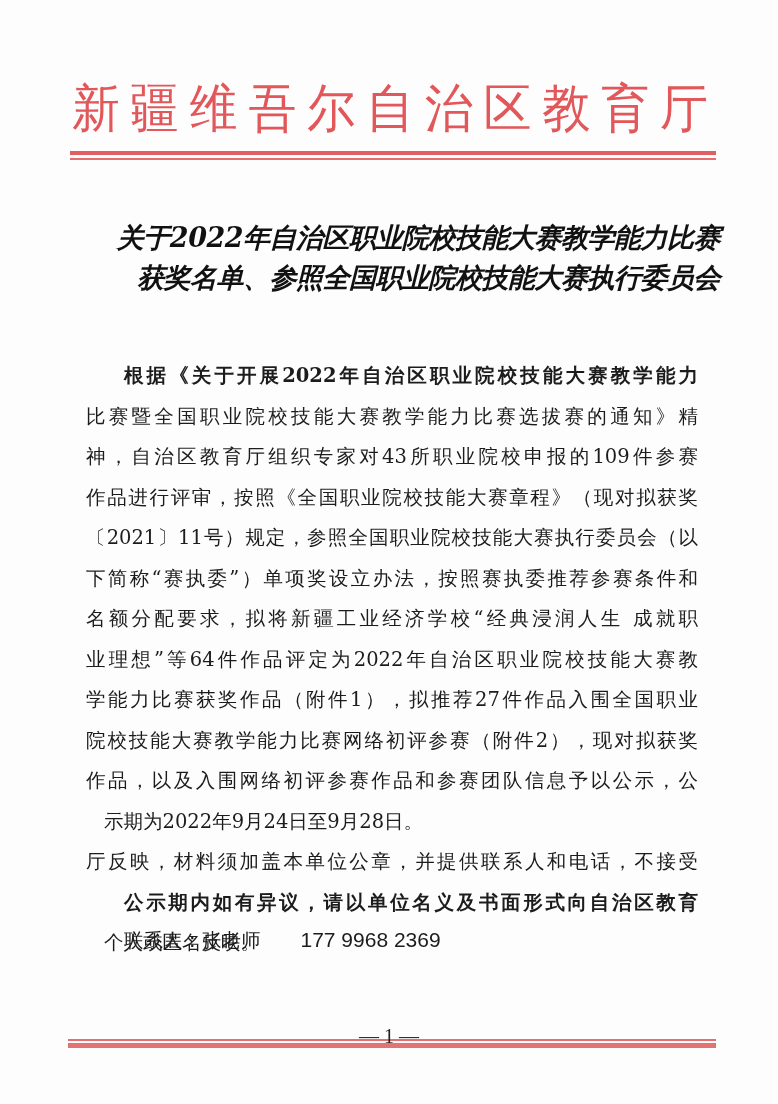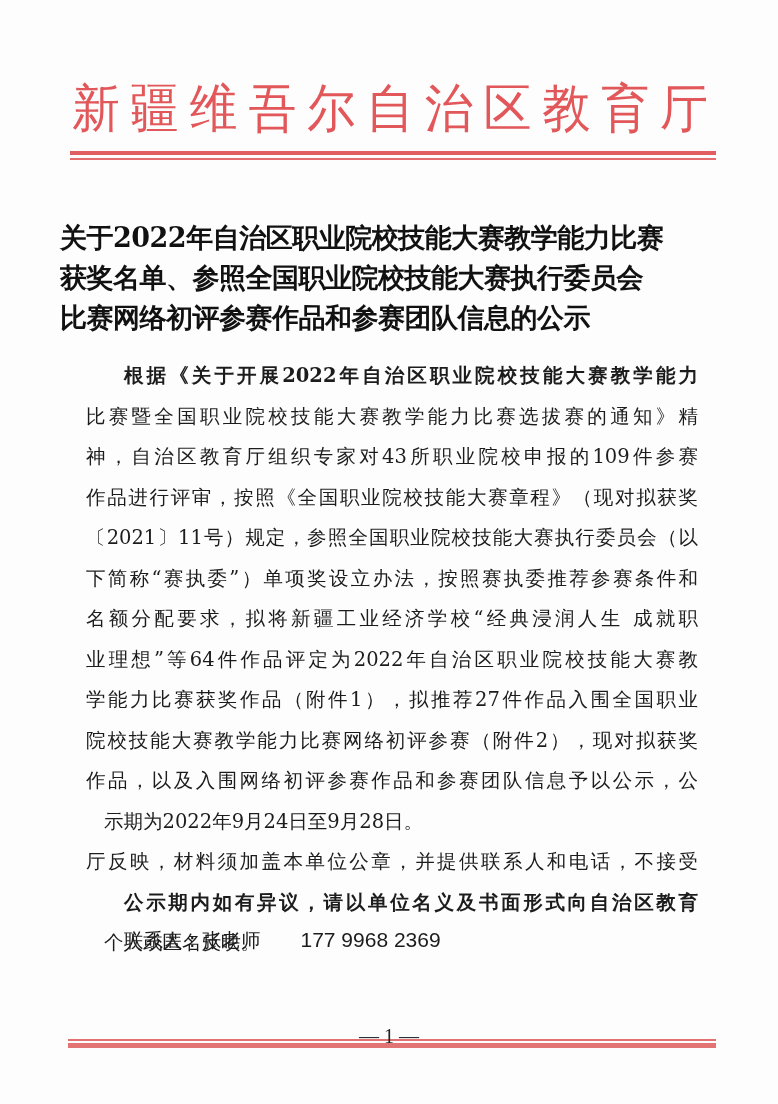--- a/index.html
+++ b/index.html
@@ -53,27 +53,28 @@
       position: absolute;
       left: 70px; top: 158px;
       width: 646px; height: 1.5px;
       background: #e46c6c;
     }
     .title {
       position: absolute;
       left: 60px;
       top: 218px;
       width: 660px;
-      text-align: left;
+      text-align: right;
       font-family: "DejaVu Serif", "Liberation Serif", serif;
       font-weight: bold;
       font-size: 27px;
       line-height: 40px;
       color: #111;
       letter-spacing: -0.5px;
+      font-style: italic;
     }
     .title div { white-space: nowrap; }
     .body-text {
       position: absolute;
       left: 86px;
       top: 356px;
       width: 612px;
       font-family: "DejaVu Serif", "Liberation Serif", serif;
       font-size: 19.5px;
       line-height: 40.5px;
@@ -140,21 +141,20 @@
     <span>育</span>
     <span>厅</span>
   </div>
 
   <div class="rule-top-thick"></div>
   <div class="rule-top-thin"></div>
 
   <div class="title">
     <div>关于2022年自治区职业院校技能大赛教学能力比赛</div>
     <div>获奖名单、参照全国职业院校技能大赛执行委员会</div>
-    <div>比赛网络初评参赛作品和参赛团队信息的公示</div>
   </div>
 
   <div class="body-text">
     <div>
       <div class="line indent">根据《关于开展2022年自治区职业院校技能大赛教学能力</div>
       <div class="line">比赛暨全国职业院校技能大赛教学能力比赛选拔赛的通知》精</div>
       <div class="line">神，自治区教育厅组织专家对43所职业院校申报的109件参赛</div>
       <div class="line">作品进行评审，按照《全国职业院校技能大赛章程》（现对拟获奖</div>
       <div class="line">〔2021〕11号）规定，参照全国职业院校技能大赛执行委员会（以</div>
       <div class="line">下简称“赛执委”）单项奖设立办法，按照赛执委推荐参赛条件和</div>

